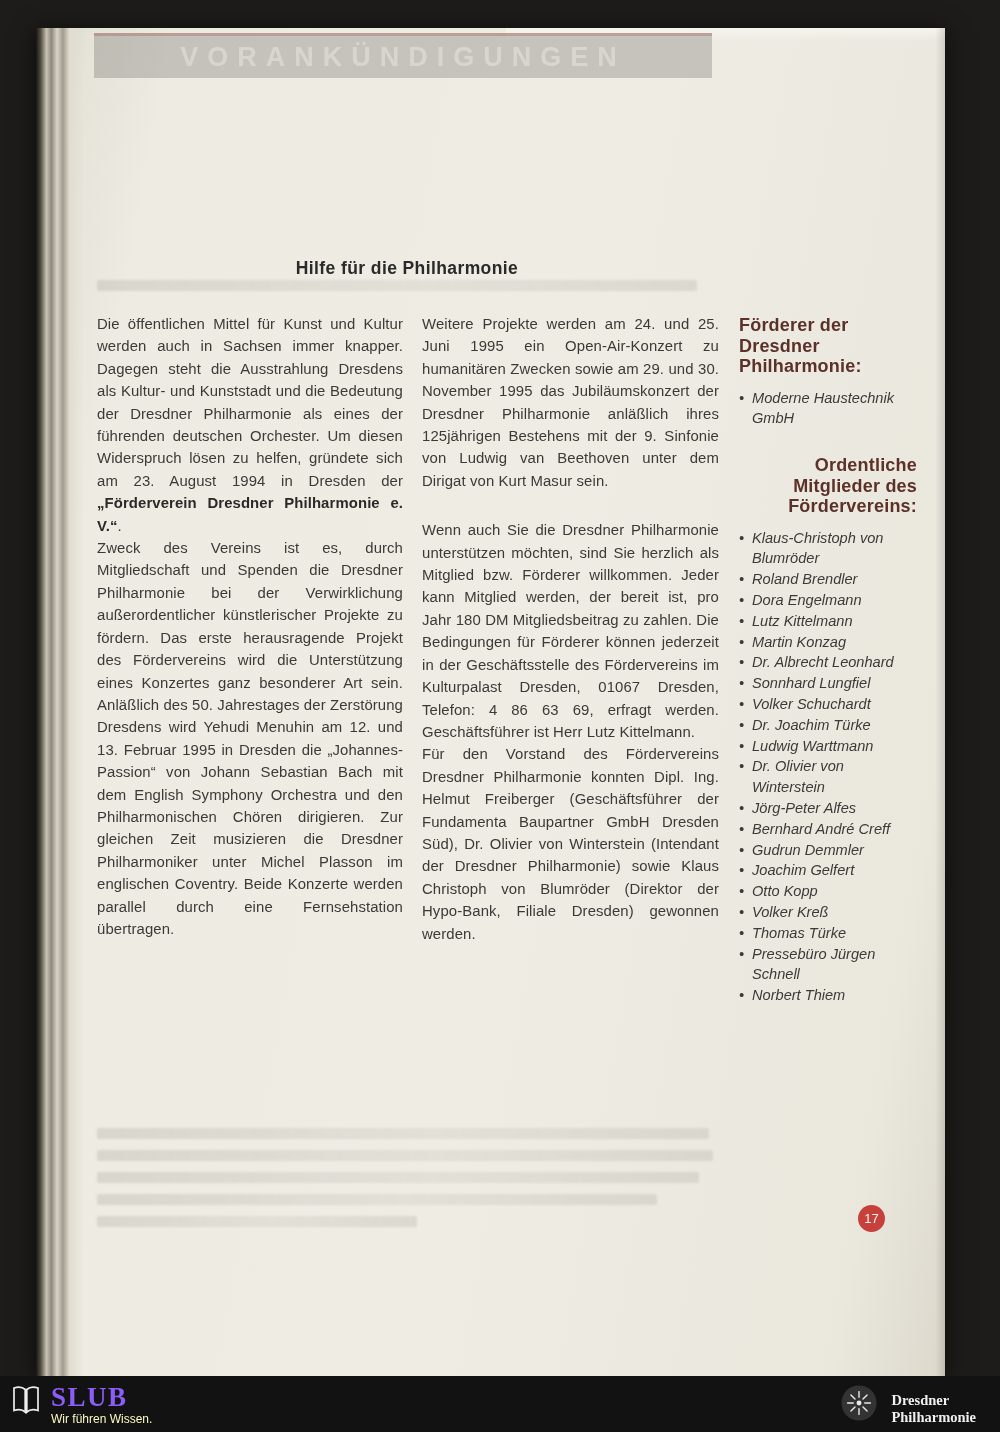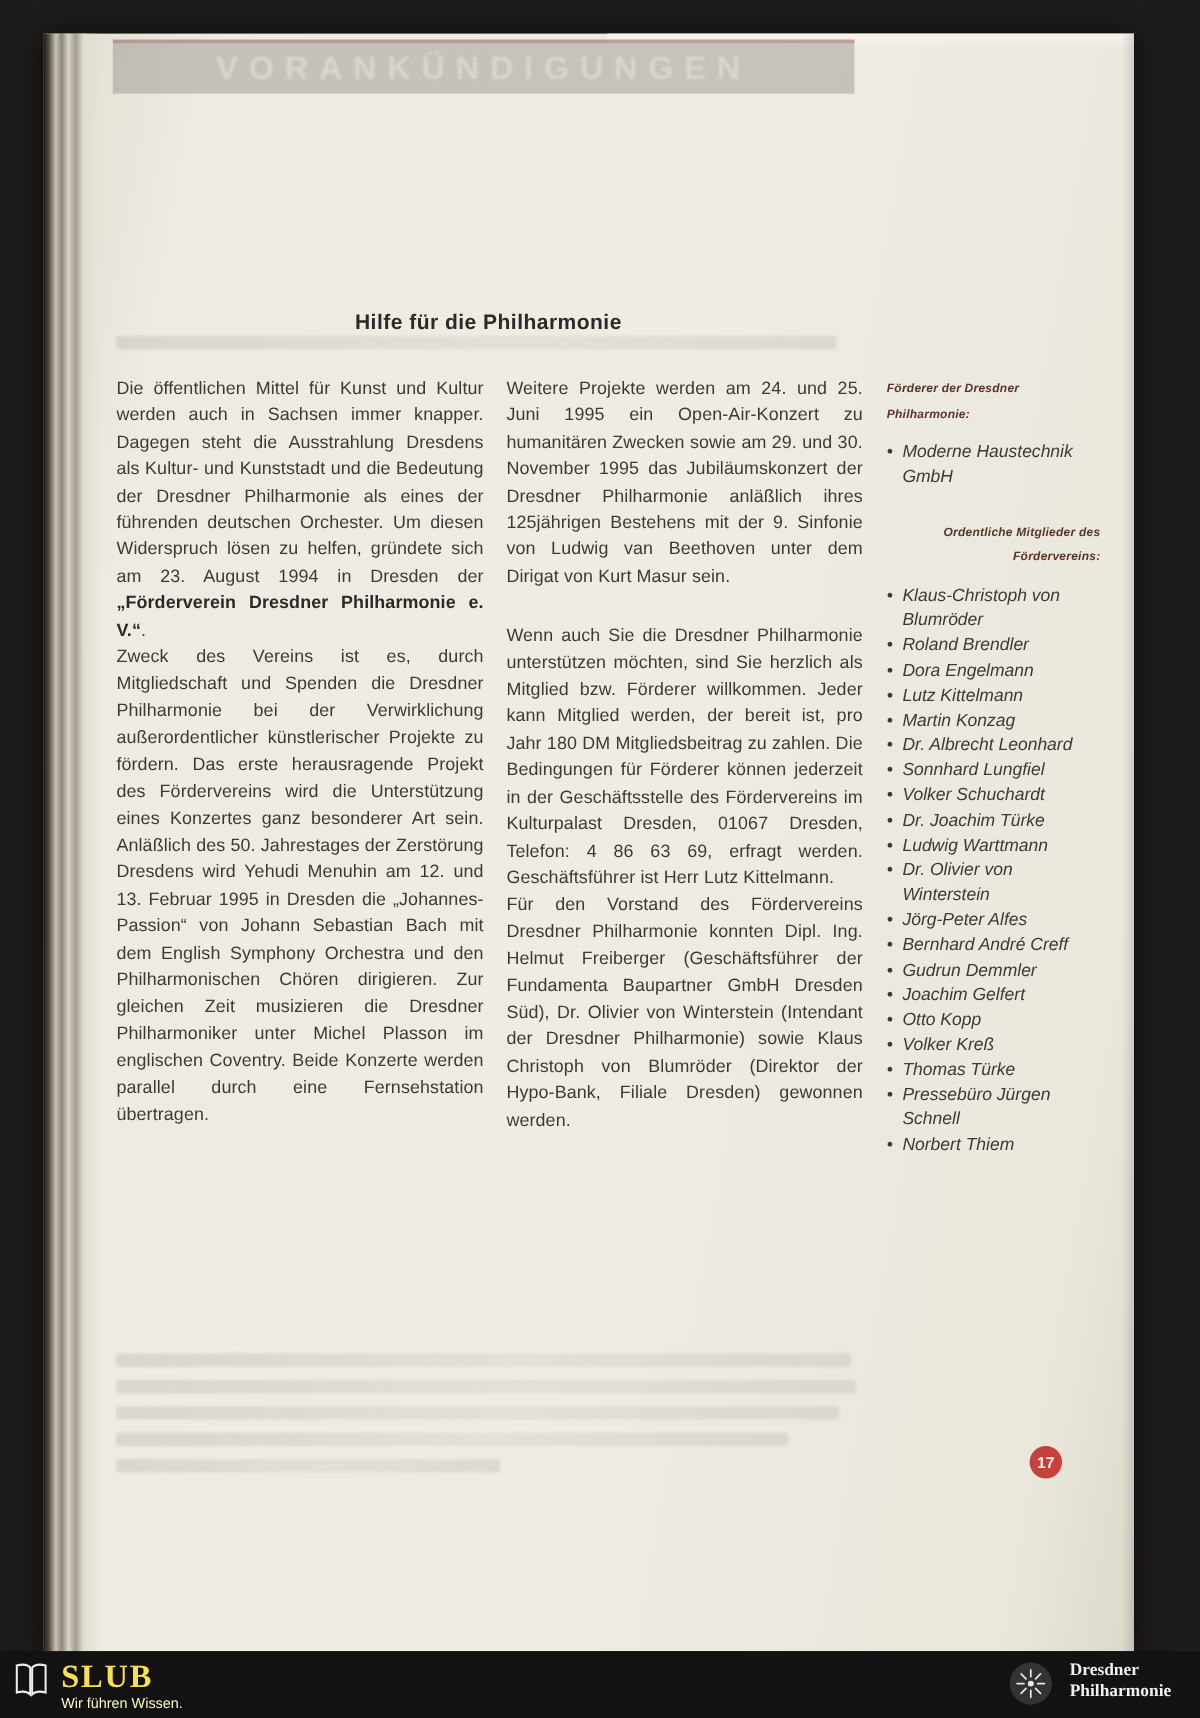--- a/index.html
+++ b/index.html
@@ -52,48 +52,48 @@
     text-align:justify; letter-spacing:0.1px; hyphens:auto;
   }
   .col p { margin:0; }
   .col1 { left:61px; top:285px; width:306px; }
   .col2 { left:386px; top:285px; width:297px; }
   .col2 .gap { margin-top:27px; }
   .col strong { font-weight:700; color:#2b2927; }
   
   .aside { position:absolute; left:703px; top:287px; width:178px; color:#3c3a37; }
   .aside h2 {
-    margin:0 0 11px 0; font-size:10px; line-height:20.5px;
-    font-style:italic; font-weight:700; color:#5c3129; letter-spacing:0.2px;
+    margin:0 0 11px 0; font-size:18px; line-height:20.5px;
+    font-weight:700; color:#5c3129; letter-spacing:0.2px;
   }
   .aside h2.second { margin-top:26px;text-align:right; }
   .aside ul {
     list-style:none; margin:0; padding:0;
     font-style:italic; font-size:14.6px; line-height:20.8px;
   }
   .aside li { position:relative; padding-left:13px; }
   .aside li::before { content:"•"; position:absolute; left:0; top:0; }
   
   .page-num {
     position:absolute; left:822px; top:1177px; width:27px; height:27px;
     border-radius:50%; background:#c6413c; color:#f7f3ed;
-    font-size:13px; font-weight:700;
+    font-size:13px; font-weight:400;
     display:flex; align-items:center; justify-content:center;
   }
   
   .footer {
     position:absolute; left:0; top:1376px; width:1000px; height:56px; background:#121212;
   }
   .slub { position:absolute; left:10px; top:7px; display:flex; align-items:flex-start; gap:9px; }
   .slub-text .t1 {
     font-family:"Liberation Serif", serif; font-weight:700; font-size:27px;
-    color:#fde047; letter-spacing:1.5px; line-height:28px;
+    color:#8b5cf6; letter-spacing:1.5px; line-height:28px;
   }
   .slub-text .t2 { font-size:12px; color:#fef9c3; margin-top:1px; }
-  .phil { position:absolute; right:24px; top:8px; display:flex; align-items:flex-start; gap:13px; }
+  .phil { position:absolute; right:24px; top:8px; display:flex; align-items:flex-end; gap:13px; }
   .phil-text {
     font-family:"Liberation Serif", serif; color:#f0f0f0;
     font-size:14.5px; font-weight:700; line-height:17px;
   }
 </style>
 </head>
 <body>
 
 <div class="stage">
 

